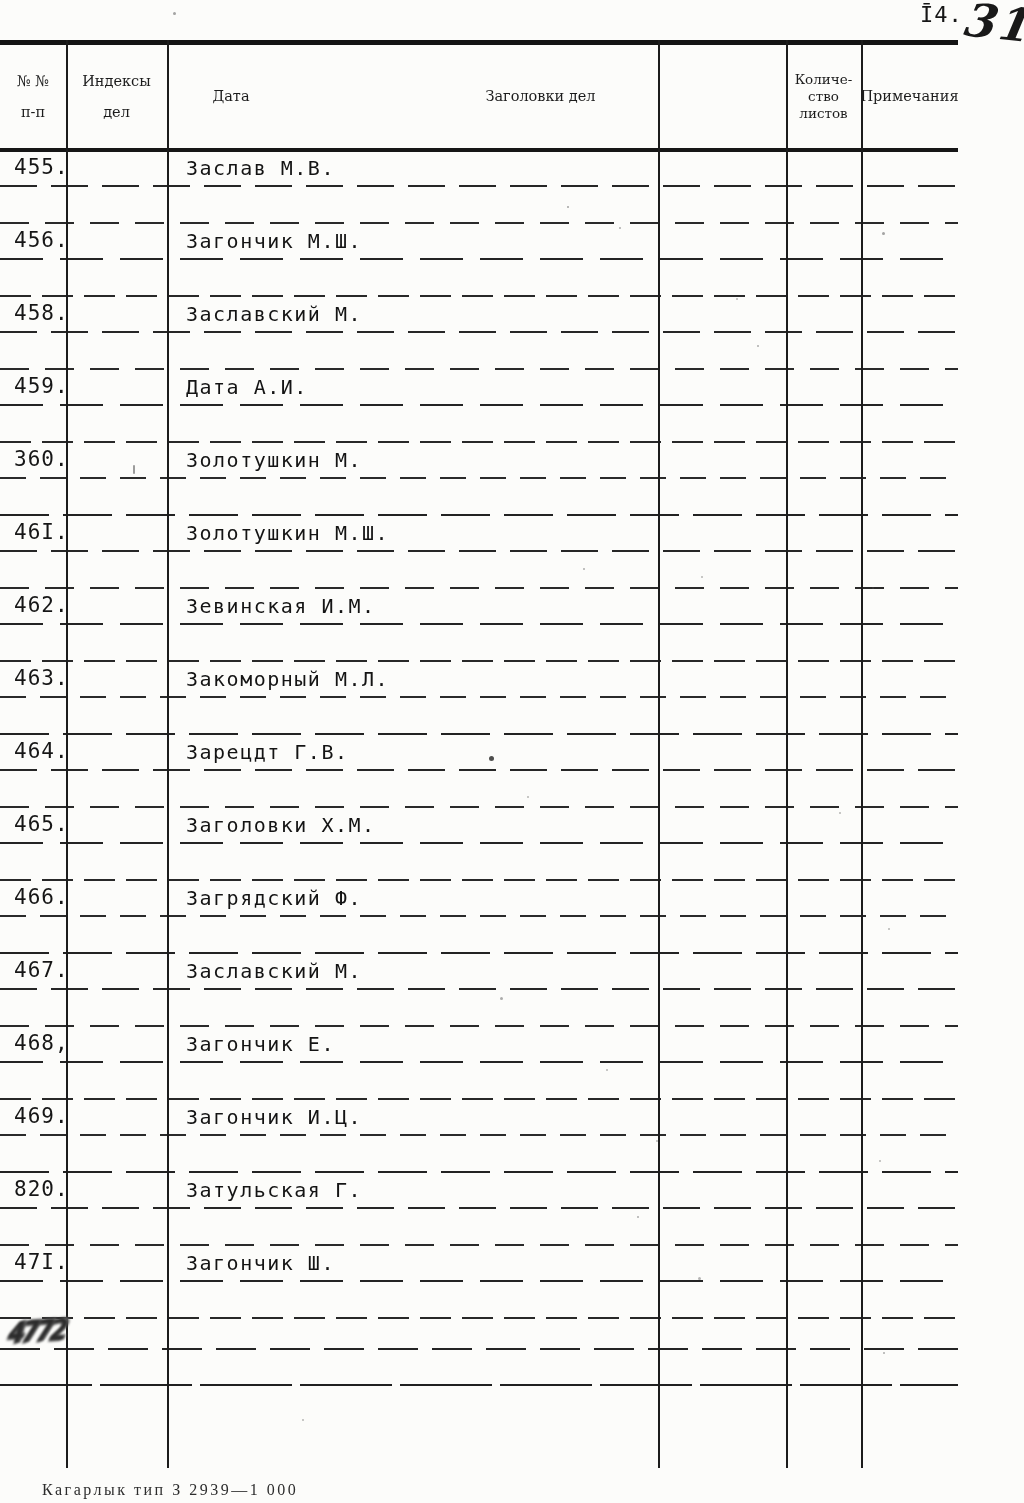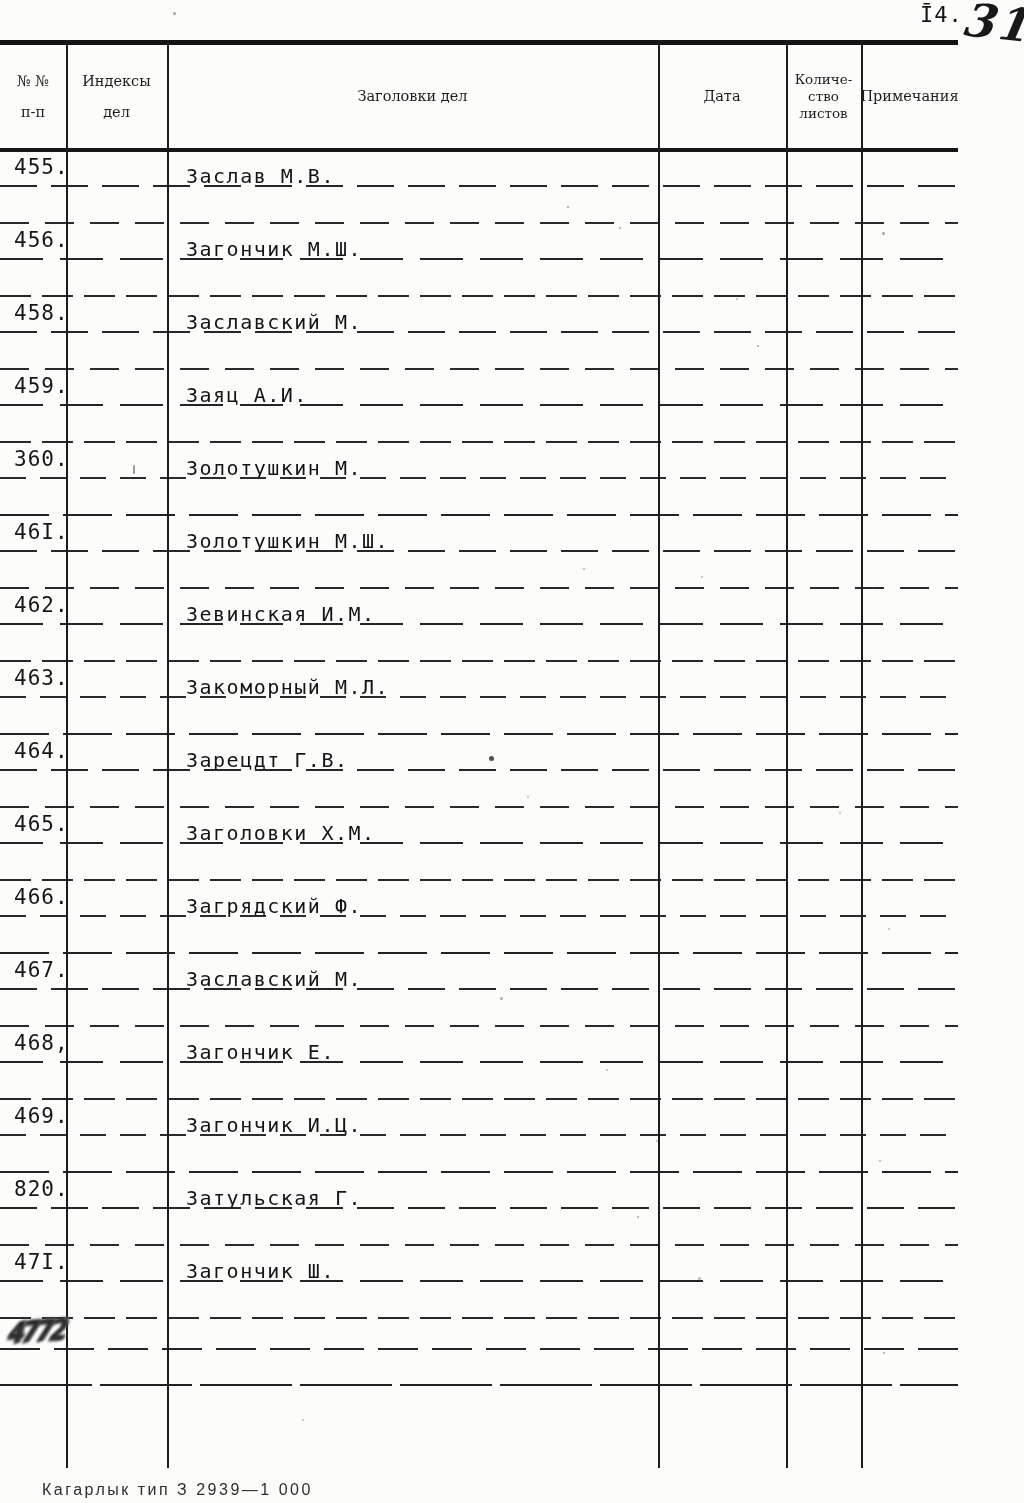--- a/index.html
+++ b/index.html
@@ -25,42 +25,42 @@
     font-family:"DejaVu Serif",serif;color:#1c1c1c;z-index:2;
   }
   .th{display:flex;flex-direction:column;justify-content:center;align-items:center;
       text-align:center;font-size:14.5px;line-height:1.25;}
   .th .gap{height:12px;}
   .c1{width:66px;}.c2{width:101px;justify-content:center;}.c3{width:491px;}.c4{width:128px;}.c5{width:75px;font-size:13.5px;}.c6{width:97px;text-align:center;}
   .tbody{position:relative;}
   
   .entry-row{position:relative;height:73px;}
   .entry-row .num{position:absolute;left:14px;top:3px;font-size:21px;letter-spacing:1px;color:#161616;}
-  .entry-row .title{position:absolute;left:186px;top:12px;font-size:20px;letter-spacing:1.5px;color:#141414;}
+  .entry-row .title{position:absolute;left:186px;top:4px;font-size:20px;letter-spacing:1.5px;color:#141414;}
   .dashline{position:absolute;left:0;right:0;height:2px;z-index:1;}
   .dashline.a{top:33px;}
   .dashline.b{top:70px;}
   .d0 .a{background:repeating-linear-gradient(90deg,#262626 0 37px,transparent 37px 51px);}
   .d0 .b{background:repeating-linear-gradient(90deg,#2a2a2a 0 29px,transparent 29px 45px);}
   .d1 .a{background:repeating-linear-gradient(90deg,#242424 0 43px,transparent 43px 60px);}
   .d1 .b{background:repeating-linear-gradient(90deg,#282828 0 31px,transparent 31px 42px);}
   .d2 .a{background:repeating-linear-gradient(90deg,#2b2b2b 0 26px,transparent 26px 40px);}
   .d2 .b{background:repeating-linear-gradient(90deg,#222 0 49px,transparent 49px 63px);}
   
   .final{position:relative;height:75px;}
   .final .a{top:28px;background:repeating-linear-gradient(90deg,#242424 0 40px,transparent 40px 54px);}
   .final .b{top:64px;background:repeating-linear-gradient(90deg,#202020 0 92px,transparent 92px 100px);}
   .smudge{
     position:absolute;left:8px;top:-4px;font-size:27px;font-weight:bold;font-style:italic;
     color:#2b2b2b;filter:blur(1.2px);transform:rotate(-4deg) skewX(-10deg);
     letter-spacing:-2px;text-shadow:2px 1px 0 #444,-1px 2px 1px #555,3px -1px 1px #666;z-index:4;
   }
   
   .footer{
-    position:absolute;left:42px;top:1481px;font-family:Liberation Sans, sans-serif;
+    position:absolute;left:42px;top:1481px;font-family:Liberation Serif, serif;
     font-size:16px;letter-spacing:2.5px;color:#2d2d2d;white-space:nowrap;
   }
   
   .speck{position:absolute;border-radius:50%;background:#4c4c4c;z-index:5;}
 </style>
 </head>
 <body>
 
 <span class="corner-typed">Ī4.</span>
 <span class="corner-hand">31</span>
@@ -76,25 +76,25 @@
     <div class="th c1">
       <span>№ №</span>
       <span class="gap"></span>
       <span>п-п</span>
     </div>
     <div class="th c2">
       <span>Индексы</span>
       <span class="gap"></span>
       <span>дел</span>
     </div>
+    <div class="th c4">
+      <span>Дата</span>
+    </div>
     <div class="th c3">
       <span>Заголовки дел</span>
-    </div>
-    <div class="th c4">
-      <span>Дата</span>
     </div>
     <div class="th c5">
       <span>Количе-</span>
       <span>ство</span>
       <span>листов</span>
     </div>
     <div class="th c6">
       <span>Примечания</span>
     </div>
   </div>
@@ -114,21 +114,21 @@
         <div class="dashline b"></div>
       </div>
       <div class="entry-row d0">
         <span class="num">458.</span>
         <span class="title">Заславский М.</span>
         <div class="dashline a"></div>
         <div class="dashline b"></div>
       </div>
       <div class="entry-row d1">
         <span class="num">459.</span>
-        <span class="title">Заяц А.И.</span>
+        <span class="title">Дата А.И.</span>
         <div class="dashline a"></div>
         <div class="dashline b"></div>
       </div>
       <div class="entry-row d2">
         <span class="num">360.</span>
         <span class="title">Золотушкин М.</span>
         <div class="dashline a"></div>
         <div class="dashline b"></div>
       </div>
       <div class="entry-row d0">

